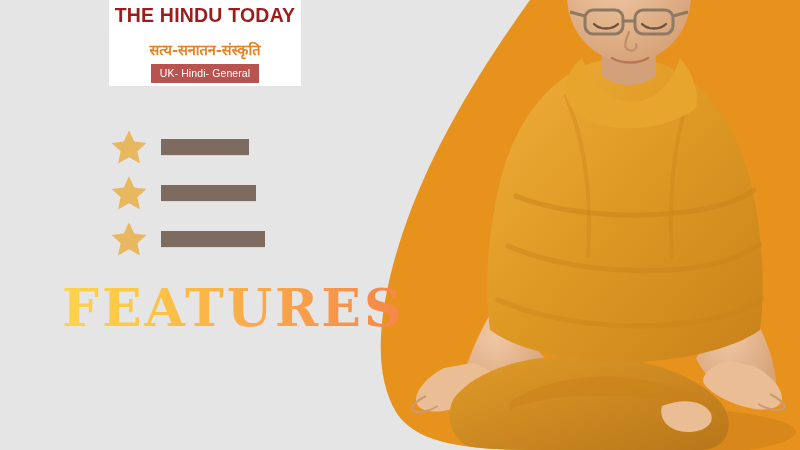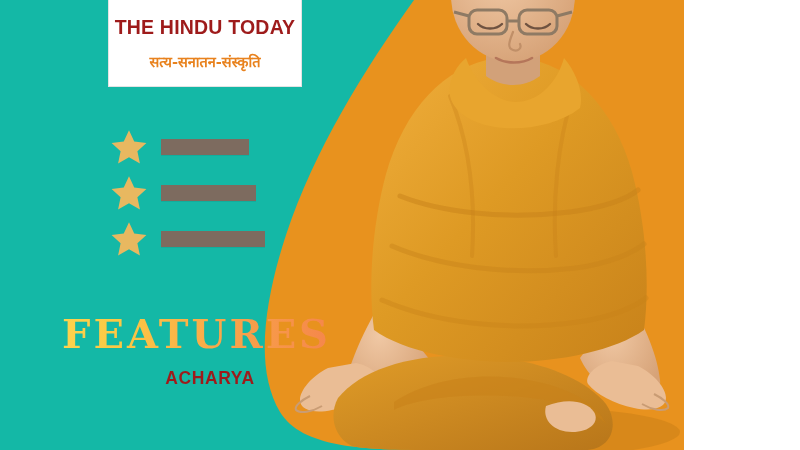--- a/index.html
+++ b/index.html
@@ -8,23 +8,23 @@
   html, body {
     width: 800px;
     height: 450px;
     overflow: hidden;
     background: #ffffff;
     font-family: "Liberation Sans", sans-serif;
   }
 
   .canvas {
     position: relative;
-    width: 684px;
+    width: 800px;
     height: 450px;
-    background: #14b8a6;
+    background: #e5e5e5;
     overflow: hidden;
   }
 
   
   .hero-panel {
     position: absolute;
     top: 0;
     right: 0;
     width: 430px;
     height: 450px;
@@ -119,30 +119,29 @@
   .bullet-bar.w2 { width: 95px; }
   .bullet-bar.w3 { width: 104px; }
 
   
   .features-heading {
     position: absolute;
     left: 62px;
     top: 282px;
     font-family: "DejaVu Serif", serif;
     font-weight: bold;
-    font-size: 40px;
+    font-size: 52px;
     letter-spacing: 3px;
     line-height: 1;
     background: linear-gradient(90deg, #FCD34D 0%, #FBC844 22%, #F9A84A 58%, #F5864B 100%);
     -webkit-background-clip: text;
     background-clip: text;
     color: transparent;
     -webkit-text-fill-color: transparent;
     white-space: nowrap;
-    margin-top: 32px;
   }
 
   
   .speaker-name {
     position: absolute;
     left: 0;
     top: 366px;
     width: 420px;
     text-align: center;
     font-family: "Liberation Sans", sans-serif;
@@ -276,20 +275,21 @@
 
         <path d="M 259 32 C 255 42, 253 48, 259 50 C 264 52, 268 48, 266 44" fill="none" stroke="#C08F68" stroke-width="2.2" stroke-linecap="round"></path>
         <path d="M 242 58 C 252 64, 268 64, 278 58" fill="none" stroke="#B5765A" stroke-width="2.6" stroke-linecap="round"></path>
       </g>
     </svg>
   </div>
 
   <div class="logo-card">
     <div class="logo-title">THE HINDU TODAY</div>
     <div class="logo-subtitle">सत्य-सनातन-संस्कृति</div>
+    <div class="logo-badge">UK- Hindi- General</div>
   </div>
 
   <div class="bullet-list">
 
     <div class="bullet-row">
       <svg class="bullet-star" viewBox="0 0 24 24">
         <polygon points="12,1.4 15.3,8.6 23,9.4 17.3,14.7 18.9,22.4 12,18.5 5.1,22.4 6.7,14.7 1,9.4 8.7,8.6" fill="#E8B860"></polygon>
       </svg>
       <div class="bullet-bar w1"></div>
     </div>
@@ -305,16 +305,15 @@
       <svg class="bullet-star" viewBox="0 0 24 24">
         <polygon points="12,1.4 15.3,8.6 23,9.4 17.3,14.7 18.9,22.4 12,18.5 5.1,22.4 6.7,14.7 1,9.4 8.7,8.6" fill="#E8B860"></polygon>
       </svg>
       <div class="bullet-bar w3"></div>
     </div>
   </div>
 
   <div class="features-heading">FEATURES</div>
 
   <div class="speaker-name">
-    <span class="speaker-line">ACHARYA</span>
   </div>
 
 </div>
 
 </body></html>

